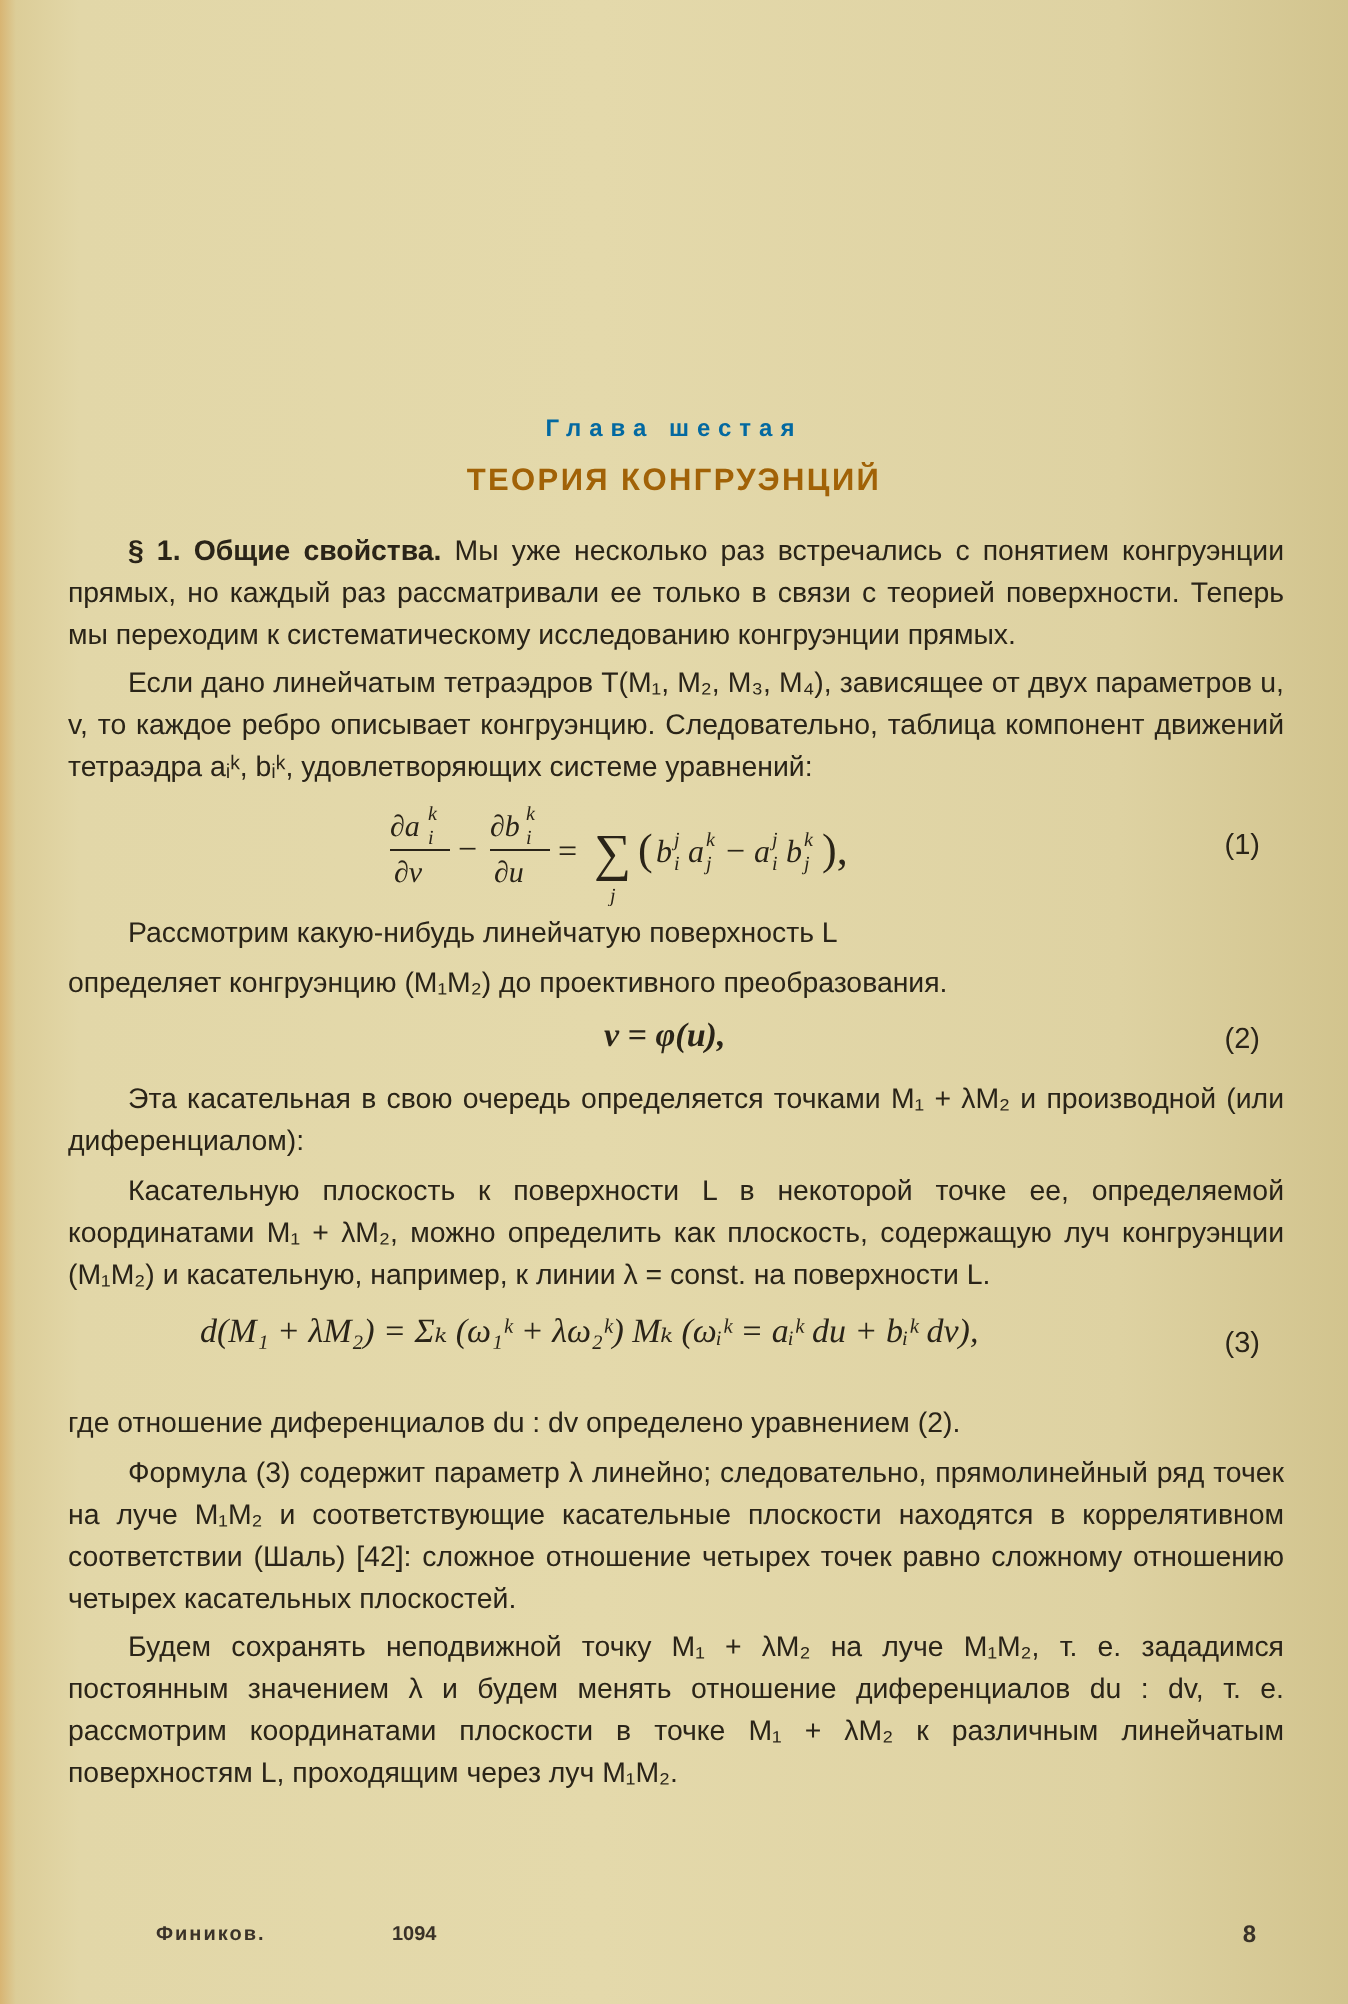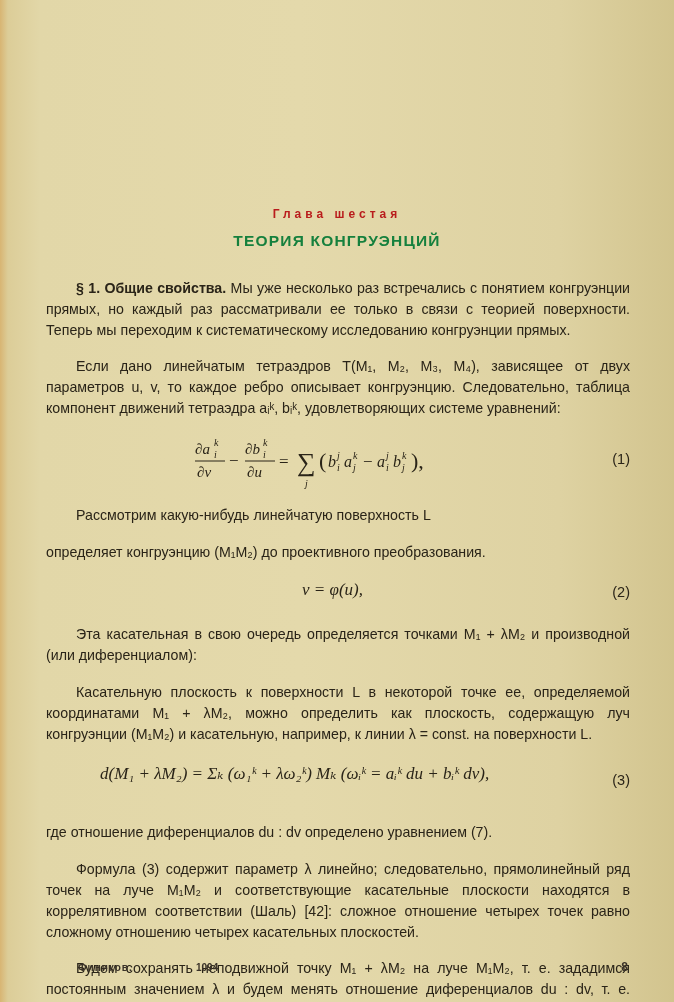--- a/index.html
+++ b/index.html
@@ -7,43 +7,43 @@
     width: 674px; height: 1002px; overflow: hidden;
     background: linear-gradient(90deg, #d8b573 0px, #dccd98 8px, #e2d7a8 40px, #e4d9ab 300px, #ded2a2 560px, #d2c48e 674px);
     font-family: "Liberation Serif", "DejaVu Serif", serif;
     color: #2a2418;
     position: relative;
   }
   .page { position: absolute; left: 0; top: 0; width: 674px; height: 1002px; }
   .chapter {
     position: absolute; top: 207px; left: 0; width: 674px; text-align: center;
     font-family: "Liberation Sans", "DejaVu Sans", sans-serif;
-    font-size: 12px; letter-spacing: 4px; font-weight: bold; color: #b91c1c;
+    font-size: 12px; letter-spacing: 4px; font-weight: bold; color: #0369a1;
   }
   .title {
     position: absolute; top: 232px; left: 0; width: 674px; text-align: center;
     font-family: "Liberation Sans", "DejaVu Sans", sans-serif;
-    font-size: 15.5px; letter-spacing: 1.2px; font-weight: bold; color: #15803d;
+    font-size: 15.5px; letter-spacing: 1.2px; font-weight: bold; color: #a16207;
   }
   .body {
     position: absolute; left: 30px; width: 616px; top: 262px;
     font-family: "Liberation Sans", "DejaVu Sans", sans-serif;
     font-size: 14.2px; line-height: 20.8px; text-align: justify; color: #2a2418;
   }
-  .p { margin: 16px; text-indent: 30px; }
+  .p { margin: 4px; text-indent: 30px; }
   .p.noindent { text-indent: 0; }
   .b { font-weight: bold; }
   .eq {
     position: relative; height: 54px; margin: 4px 0 2px 0;
     font-family: "Liberation Serif", "DejaVu Serif", serif; font-size: 17px;
   }
   .eq .expr { position: absolute; left: 165px; top: 2px; font-style: italic; white-space: nowrap; }
   .eq .num { position: absolute; right: 16px; top: 14px; font-family: "Liberation Sans", sans-serif; font-size: 14.5px; }
   .eq-small { height: 30px; }
-  .eq-small .expr { left: 272px; top: 2px; }
+  .eq-small .expr { left: 272px; top: 2px; font-weight: bold; }
   .eq-small .num { top: 4px; }
   .eq3 { height: 46px; }
   .eq3 .expr { left: 70px; top: 4px; font-style: italic; }
   .eq3 .num { top: 10px; right: 16px; }
   .footer {
     position: absolute; top: 962px; left: 60px; width: 530px;
     font-family: "Liberation Sans", "DejaVu Sans", sans-serif; font-size: 10px; font-weight: bold; color: #3a3228;
   }
   .footer .left { position: absolute; left: 18px; letter-spacing: 1px; }
   .footer .year { position: absolute; left: 96px; margin-left: 40px; }
@@ -115,21 +115,21 @@
     </div>
 
     <p class="p">Эта касательная в свою очередь определяется точками M₁ + λM₂ и производной (или диференциалом):</p>
     <p class="p">Касательную плоскость к поверхности L в некоторой точке ее, определяемой координатами M₁ + λM₂, можно определить как плоскость, содержащую луч конгруэнции (M₁M₂) и касательную, например, к линии λ = const. на поверхности L.</p>
 
     <div class="eq eq3">
       <div class="expr">d(M₁ + λM₂) = Σₖ (ω₁ᵏ + λω₂ᵏ) Mₖ   (ωᵢᵏ = aᵢᵏ du + bᵢᵏ dv),</div>
       <div class="num">(3)</div>
     </div>
 
-    <p class="p noindent">где отношение диференциалов du : dv определено уравнением (7).</p>
+    <p class="p noindent">где отношение диференциалов du : dv определено уравнением (2).</p>
     <p class="p">Формула (3) содержит параметр λ линейно; следовательно, прямолинейный ряд точек на луче M₁M₂ и соответствующие касательные плоскости находятся в коррелятивном соответствии (Шаль) [42]: сложное отношение четырех точек равно сложному отношению четырех касательных плоскостей.</p>
     <p class="p">Будем сохранять неподвижной точку M₁ + λM₂ на луче M₁M₂, т. е. зададимся постоянным значением λ и будем менять отношение диференциалов du : dv, т. е. рассмотрим координатами плоскости в точке M₁ + λM₂ к различным линейчатым поверхностям L, проходящим через луч M₁M₂.</p>
   </div>
 
   <div class="footer">
     <span class="left">Фиников.</span>
     <span class="year">1094</span>
     <span class="right">8</span>
   </div>
 </div>

